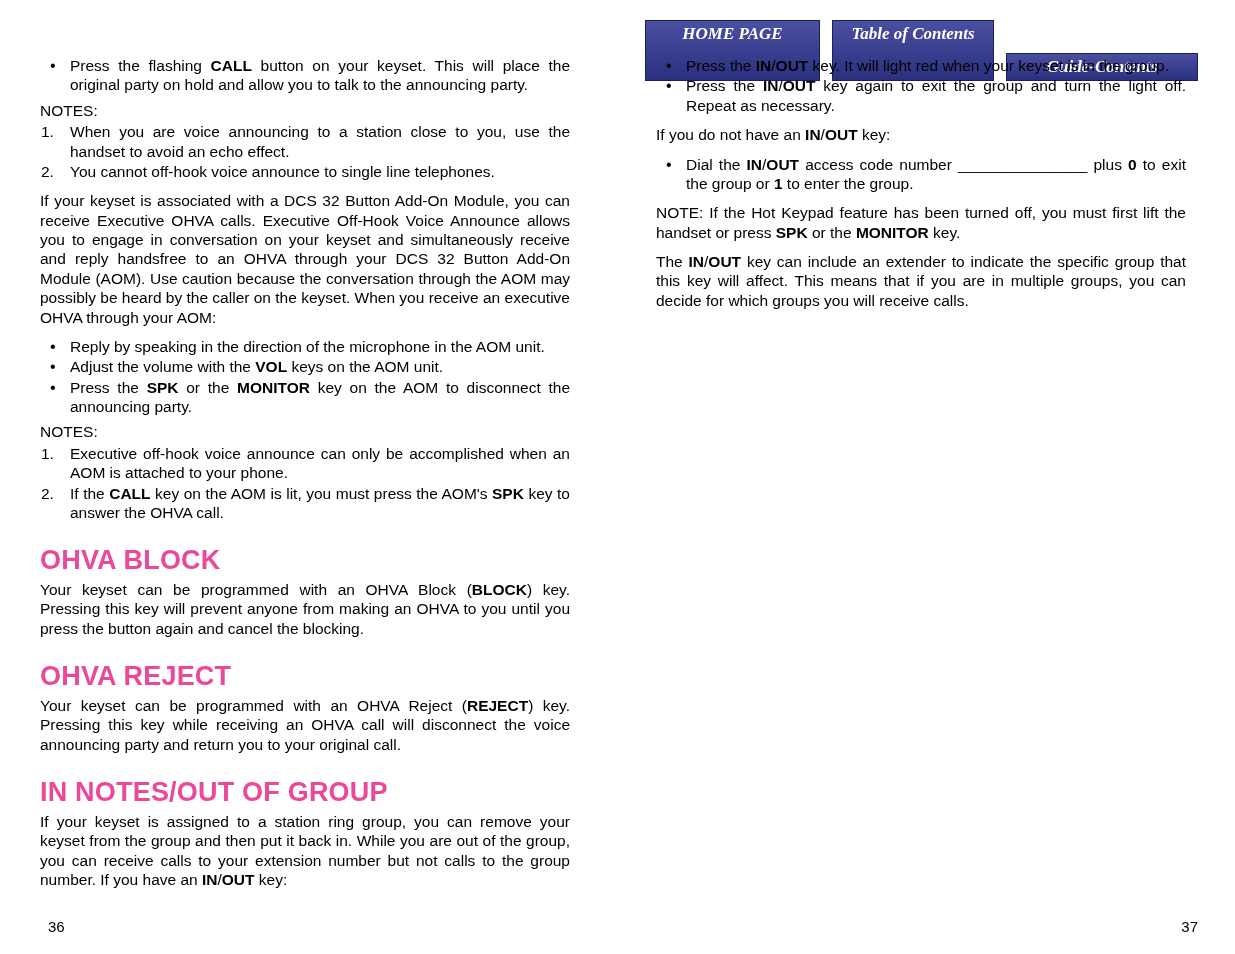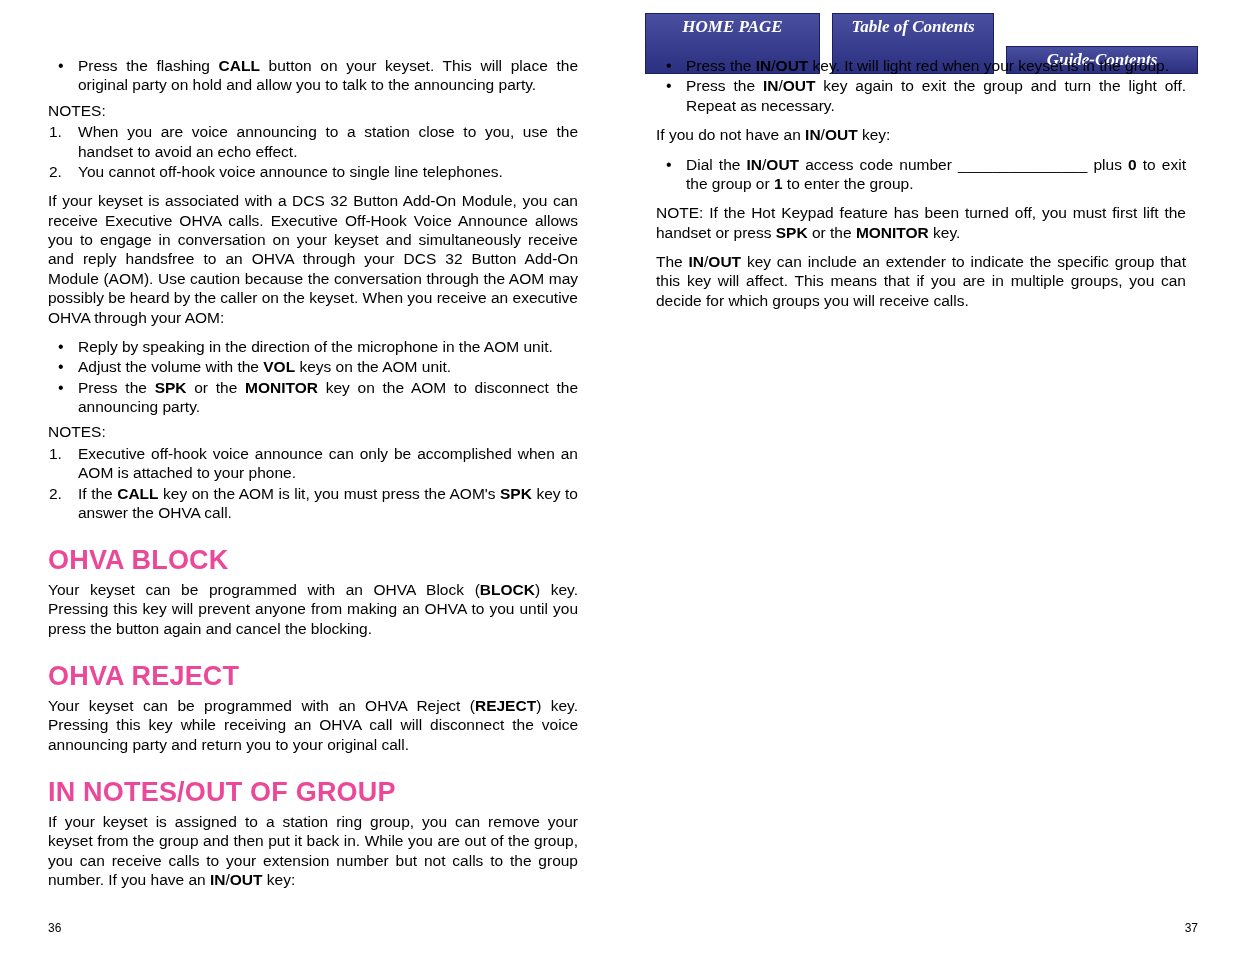--- a/index.html
+++ b/index.html
@@ -6,21 +6,21 @@
     body {
       font-family: Arial, Helvetica, sans-serif;
       background: #fff;
       width: 1235px;
       height: 954px;
       position: relative;
       color: #000;
     }
     .nav-tabs {
       position: absolute;
-      top: 13px;
+      top: 20px;
       right: 37px;
       display: flex;
       gap: 12px;
     }
     .nav-tab {
       background: #3a3f8f;
       background: linear-gradient(180deg, #4a4f9f 0%, #2a2f7f 100%);
       color: #fff;
       font-weight: bold;
       font-style: italic;
@@ -32,21 +32,21 @@
     }
     .nav-tab.home { width: 175px; }
     .nav-tab.toc { width: 162px; }
     .nav-tab.guide { width: 192px; margin-top: 33px; }
     .page {
       position: absolute;
       width: 530px;
       font-size: 15.5px;
       line-height: 1.25;
     }
-    .page-left { left: 48px; top: 56px; }
+    .page-left { left: 40px; top: 56px; }
     .page-right { left: 656px; top: 56px; }
     .bullet-list {
       list-style: none;
       margin: 0 0 6px 0;
     }
     .bullet-list li {
       position: relative;
       padding-left: 30px;
       text-align: justify;
       margin-bottom: 1px;
@@ -82,21 +82,21 @@
       color: #ec4899;
       font-weight: bold;
       font-size: 27px;
       margin-top: 22px;
       margin-bottom: 2px;
       letter-spacing: 0.2px;
     }
     .page-num {
       position: absolute;
       bottom: 19px;
-      font-size: 12px;
+      font-size: 15px;
     }
     .page-num.left { left: 48px; }
     .page-num.right { right: 37px; }
     b { font-weight: bold; }
   </style>
 </head>
 <body>
 
 <div class="nav-tabs">
   <div class="nav-tab home">HOME PAGE</div>

